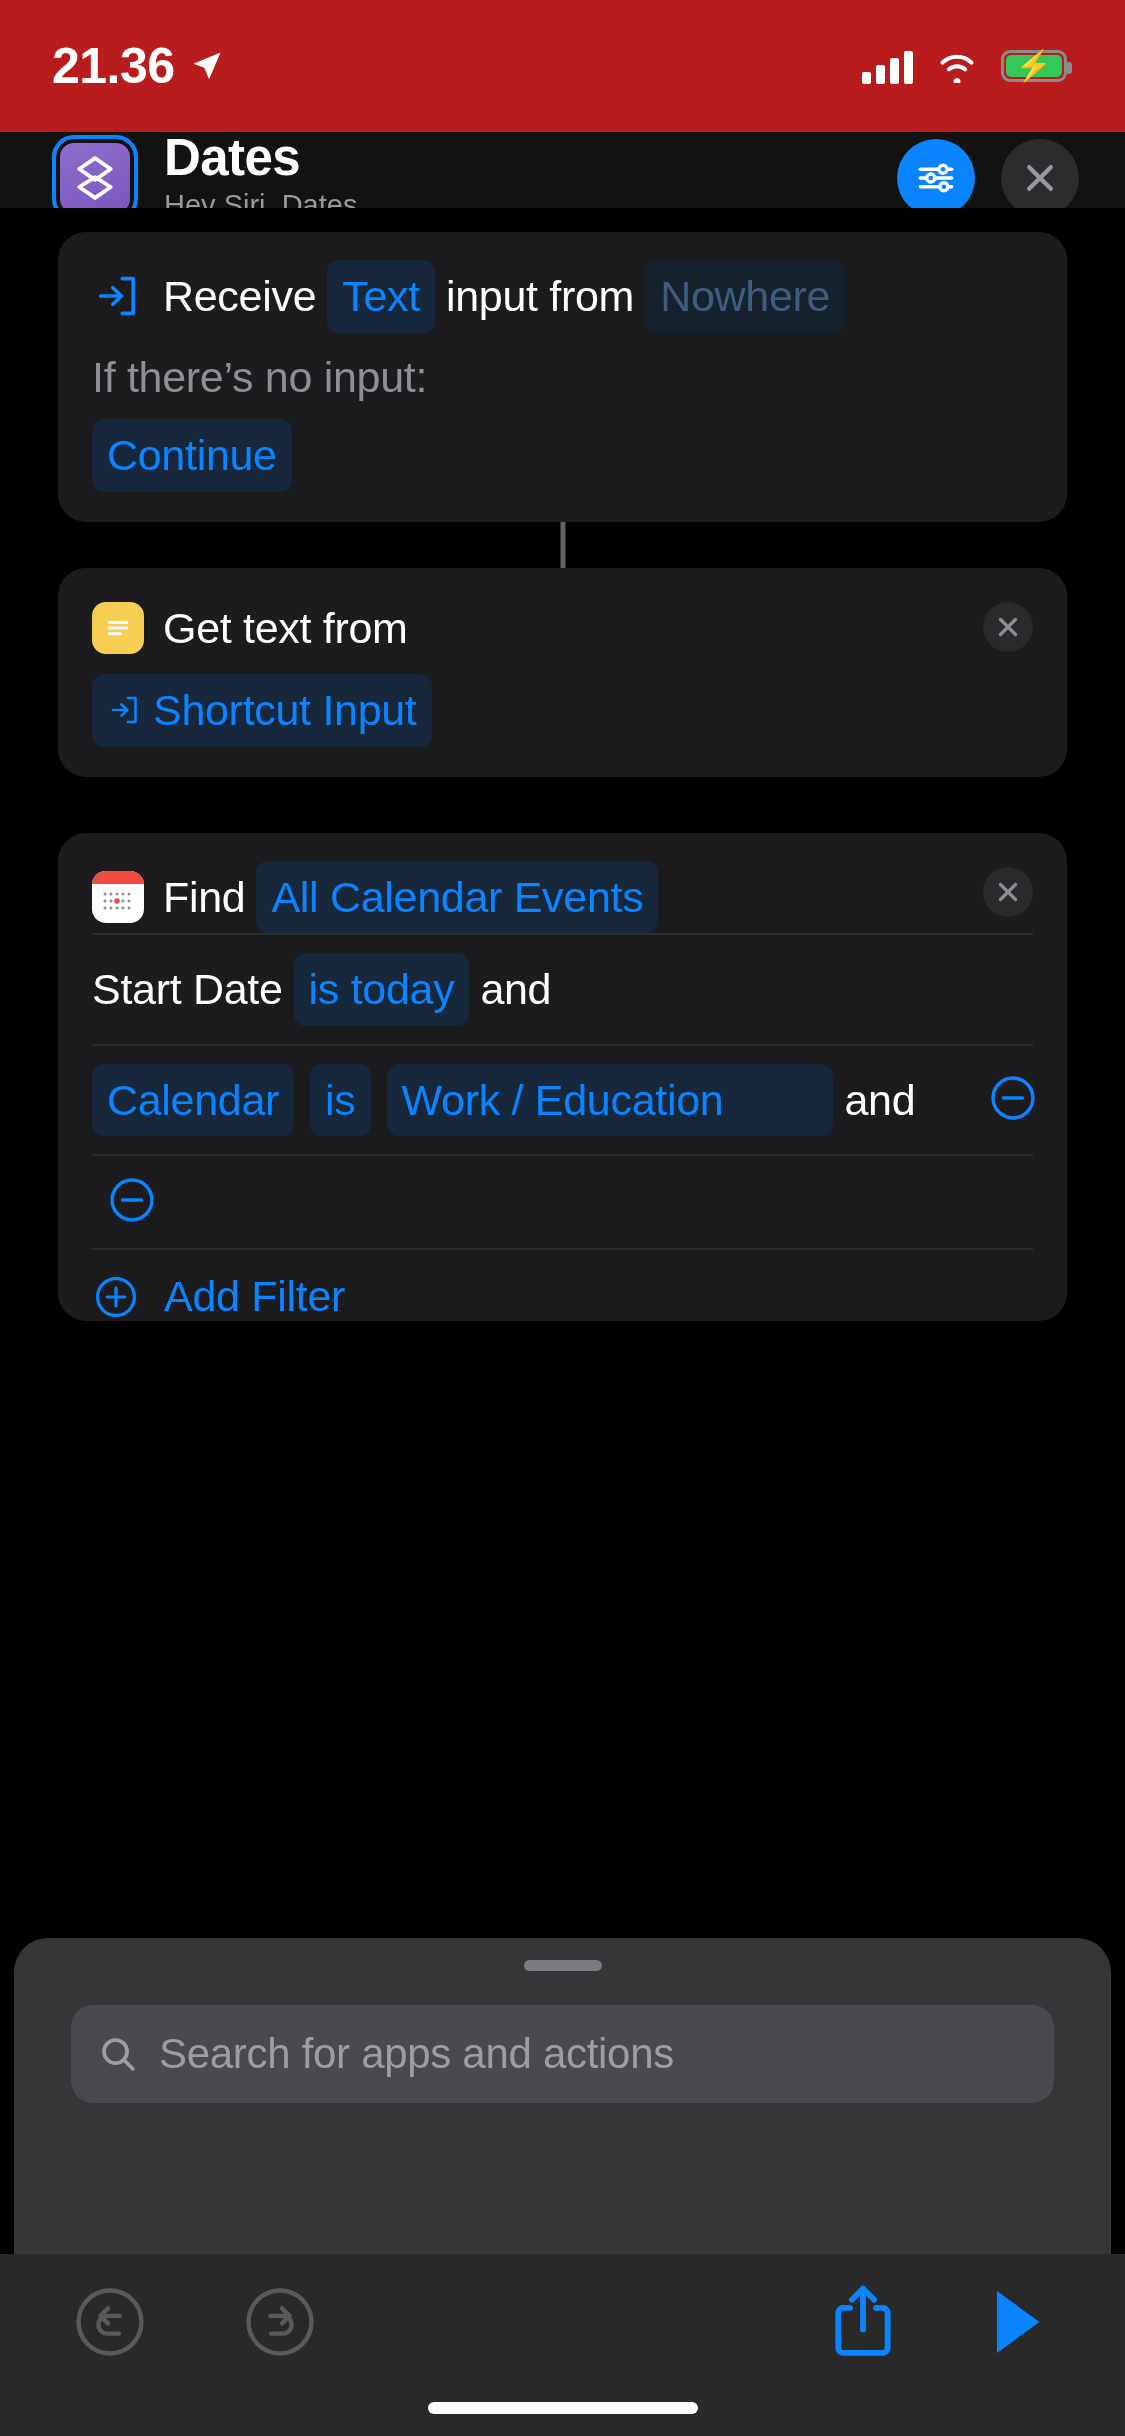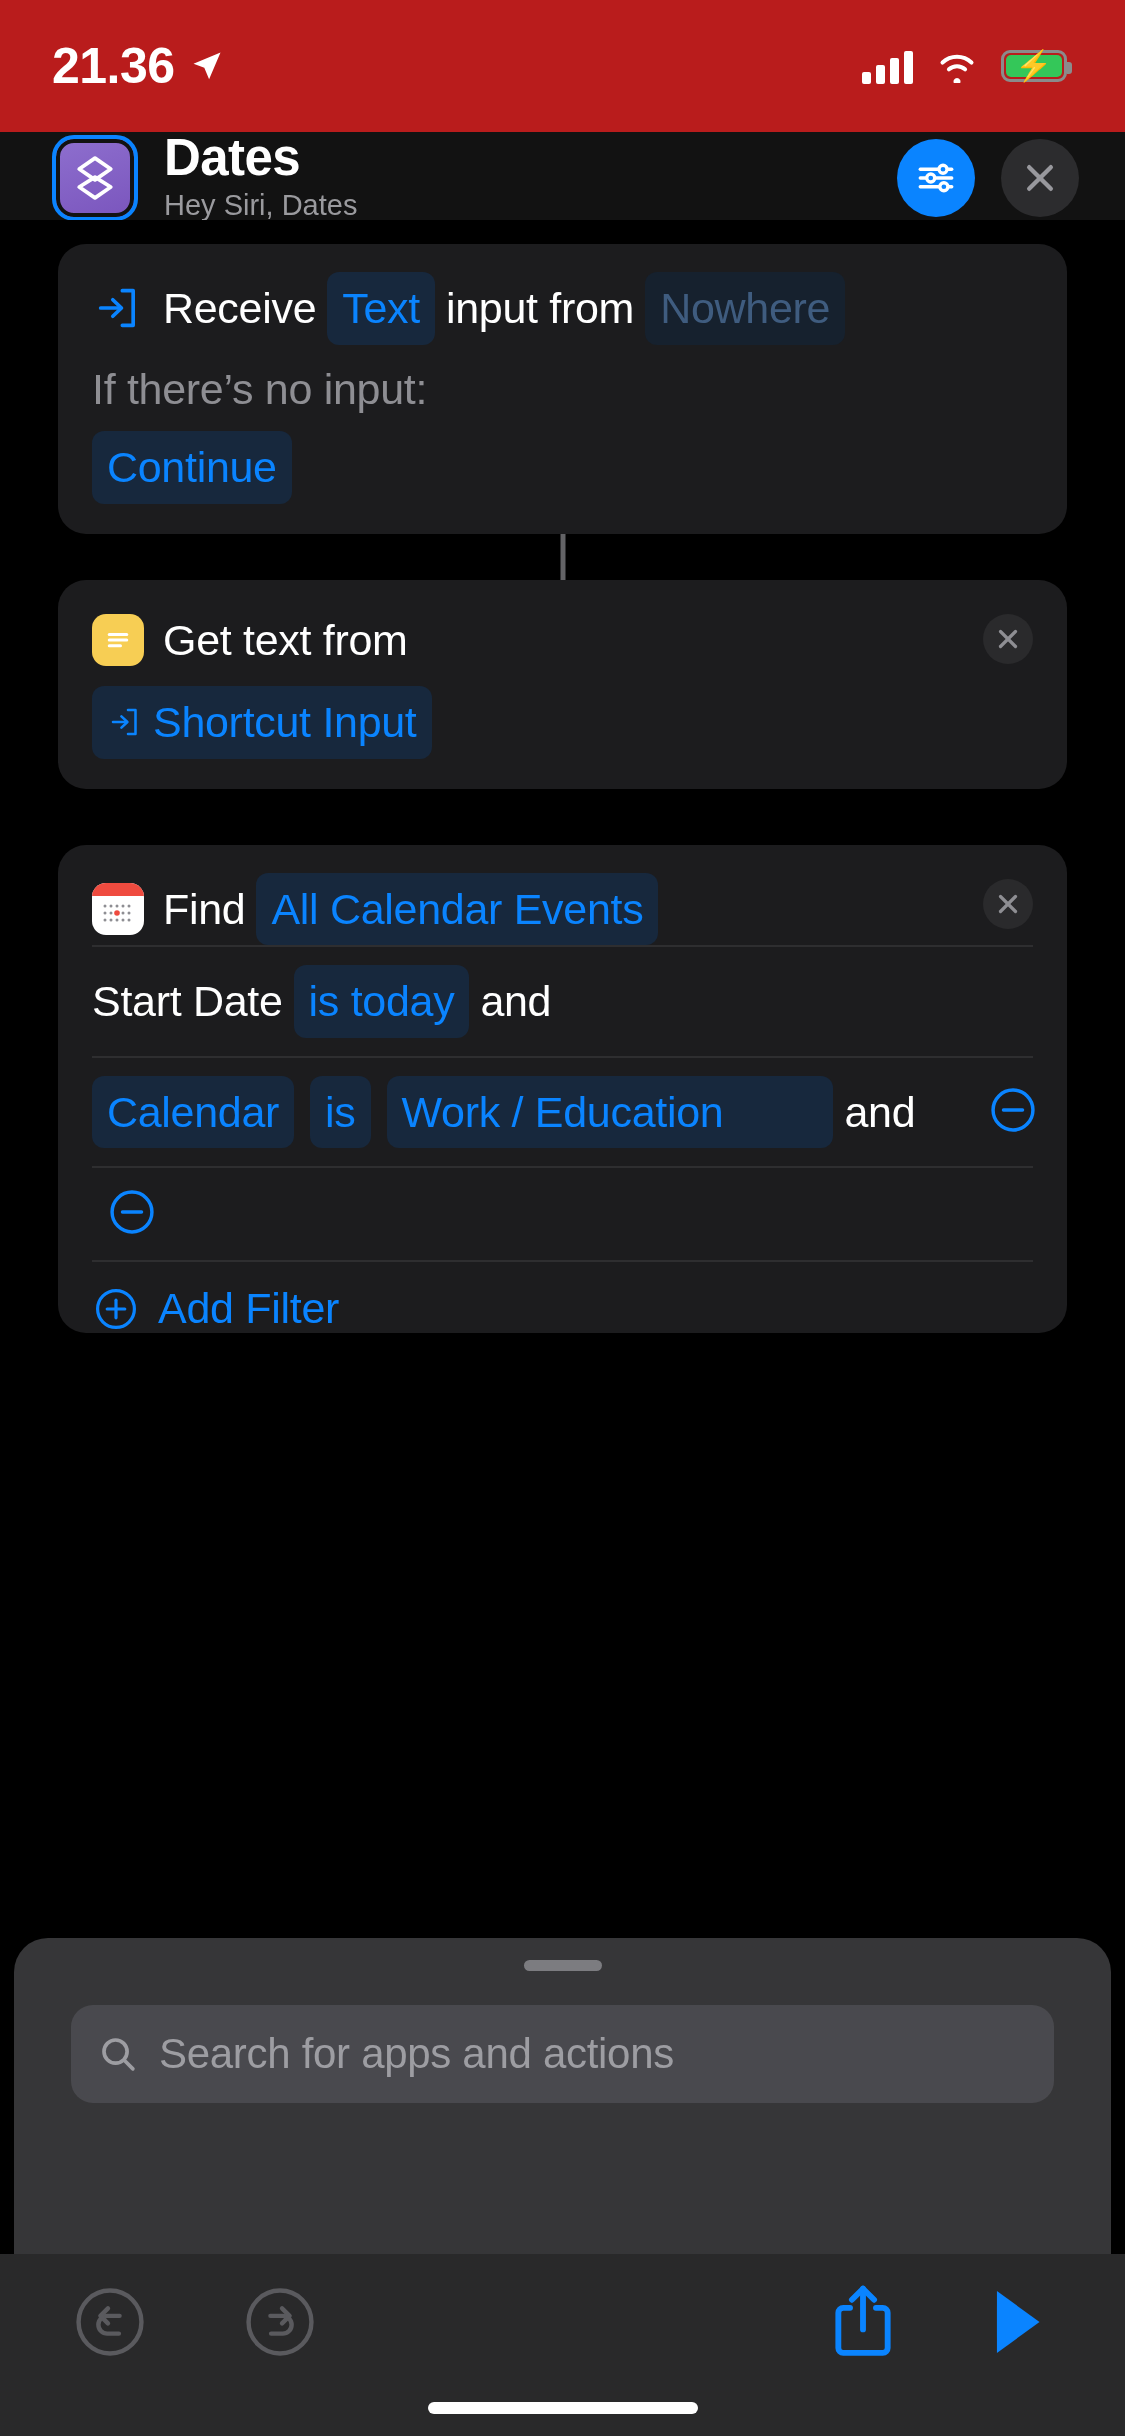--- a/index.html
+++ b/index.html
@@ -63,21 +63,21 @@
   .hdr-btns { display:flex; align-items:center; gap:26px; flex:0 0 auto; }
   .circ-btn {
     width:78px; height:78px; border-radius:50%;
     display:flex; align-items:center; justify-content:center;
   }
   .circ-blue { background:#0a84ff; }
   .circ-gray { background:#2c2c2e; }
 
   
   .content {
-    position:absolute; top:220px; left:0; width:1125px; height:2212px;
+    position:absolute; top:208px; left:0; width:1125px; height:2212px;
     background:#000; padding:0 58px;
   }
 
   .card {
     background:#1c1c1e; border-radius:28px;
     padding:28px 34px 30px 34px;
     position:relative;
   }
   .card.c1 { margin-top:24px; }
   .card.c2 { margin-top:46px; }
@@ -122,21 +122,21 @@
 
   .filter-row {
     display:flex; align-items:center;
     border-top:2px solid #2e2e30;
     padding:18px 0 18px 0;
   }
   .filter-row .line { flex:1 1 auto; }
   .minus-btn { flex:0 0 auto; margin-left:14px; margin-right:-6px; }
 
   .addfilter {
-    display:flex; align-items:center; gap:18px;
+    display:flex; align-items:center; gap:24px;
     border-top:2px solid #2e2e30; padding-top:22px; margin-top:0;
   }
   .addfilter span { color:#0a84ff; font-size:43px; letter-spacing:-0.3px; }
 
   
   .sheet {
     position:absolute; left:14px; bottom:182px; width:1097px; height:316px;
     background:rgba(58,58,60,0.93);
     backdrop-filter:blur(30px);
     border-radius:34px 34px 0 0;

